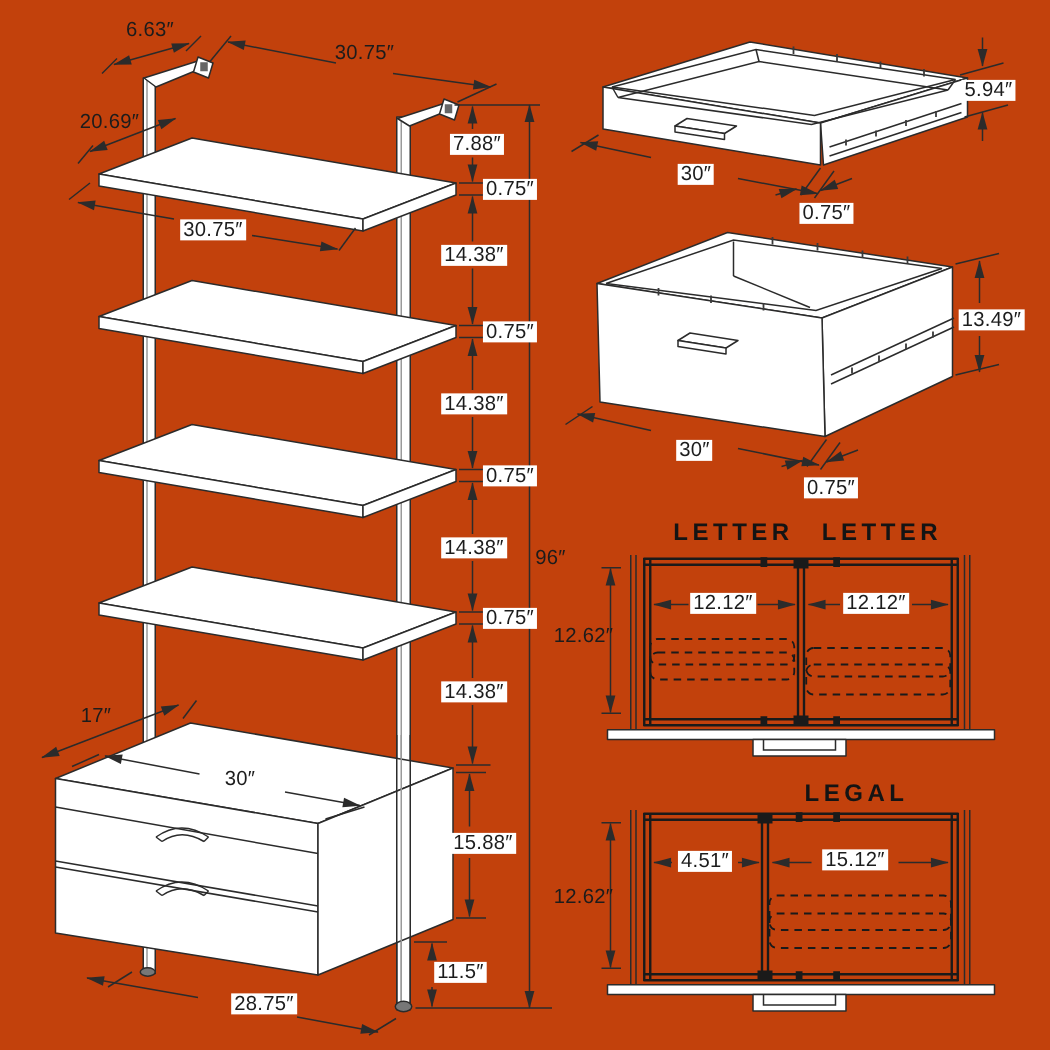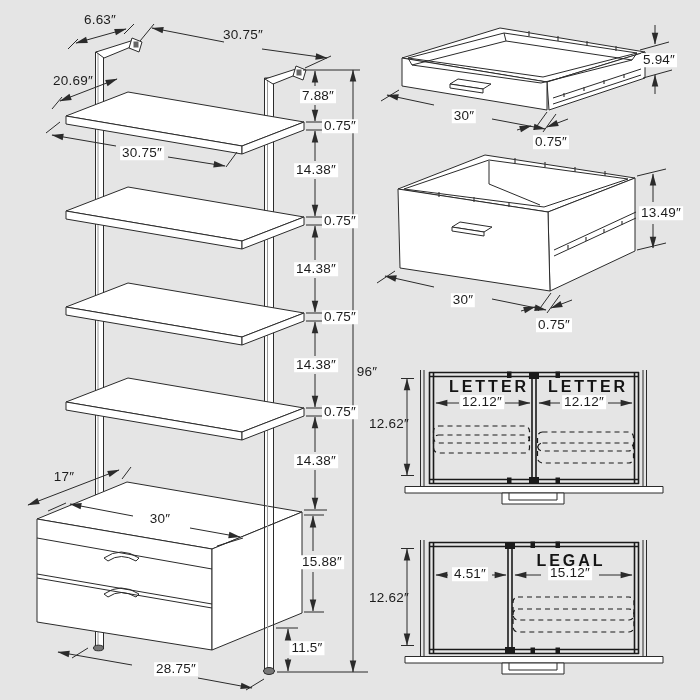--- a/index.html
+++ b/index.html
@@ -1,31 +1,31 @@
 <!DOCTYPE html>
 <html><head>
 <meta charset="utf-8">
 <style>
   html,body{margin:0;padding:0;background:#fff;}
-  .canvas{position:relative;width:700px;height:700px;background:#e5e5e5;overflow:hidden;
+  .canvas{position:relative;width:700px;height:700px;background:#c2410c;overflow:hidden;
           font-family:"Liberation Sans",sans-serif;}
   svg.art{position:absolute;left:0;top:0;}
   .s{stroke:#2b2b2b;stroke-width:1;fill:none;}
   .w{fill:#ffffff;stroke:#2b2b2b;stroke-width:1;stroke-linejoin:round;}
   .hl{stroke:#9a9a9a;stroke-width:1;fill:none;}
   .d{stroke:#1a1a1a;stroke-width:1.6;fill:none;}
   .thin{stroke:#2b2b2b;stroke-width:1;fill:none;}
   .dash{stroke:#1a1a1a;stroke-width:1.2;fill:none;stroke-dasharray:5 4;}
   .blk{fill:#1a1a1a;stroke:none;}
   .scr{stroke:#3a3a3a;stroke-width:1.2;fill:none;}
   .dim{position:absolute;transform:translate(-50%,-50%);font-size:13.5px;color:#1c1c1c;
        white-space:nowrap;letter-spacing:.2px;line-height:1;}
   .dim.bg{background:#fff;padding:0 2px;}
   .cfg{position:absolute;transform:translate(-50%,-50%);font-size:16px;font-weight:600;
-       letter-spacing:3px;color:#141414;white-space:nowrap;line-height:1;margin-top:31px;}
+       letter-spacing:3px;color:#141414;white-space:nowrap;line-height:1;}
 </style>
 </head>
 <body>
 
 <div class="canvas">
 
 <svg class="art" width="700" height="700" viewBox="0 0 700 700">
   <defs>
     <marker id="ah" viewBox="0 0 12 8" refX="11" refY="4" markerWidth="13" markerHeight="9" orient="auto-start-reverse">
       <path d="M0.5,1 L11.5,4 L0.5,7 Z" fill="#2b2b2b"></path>

